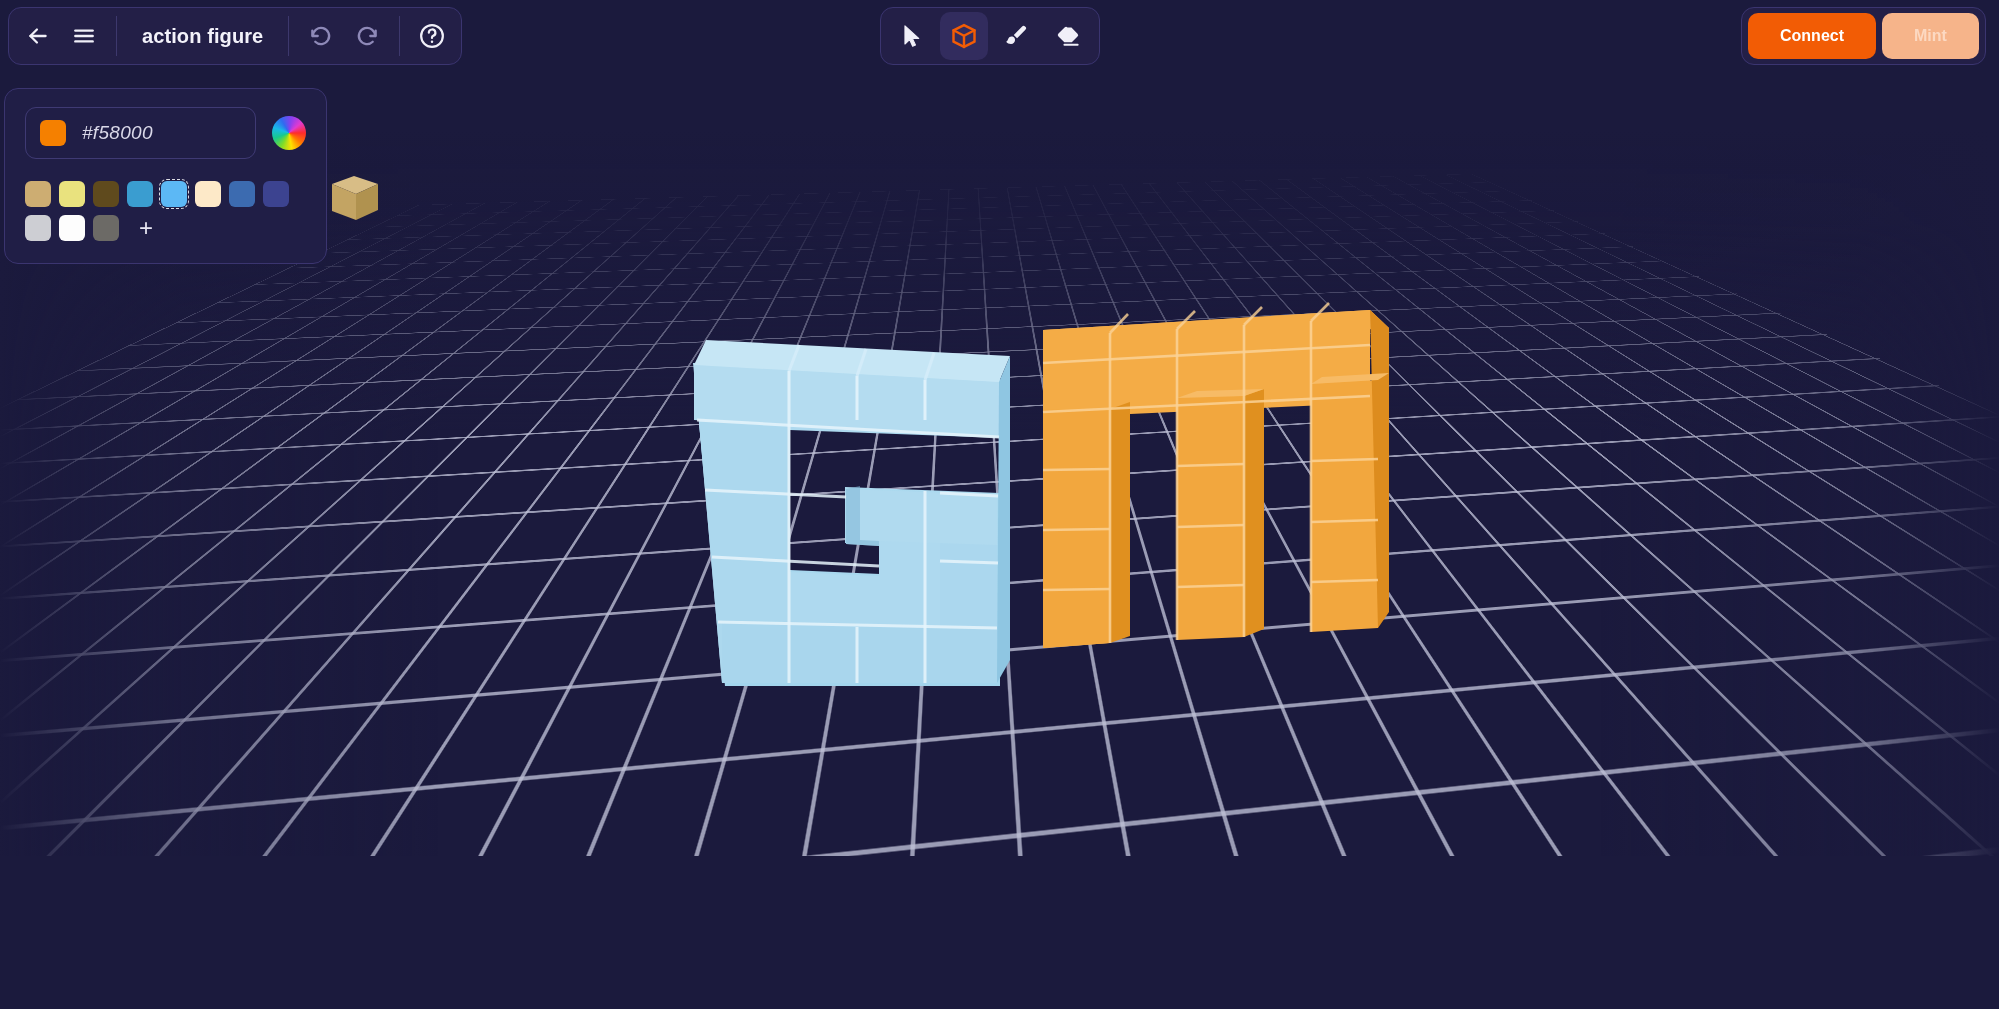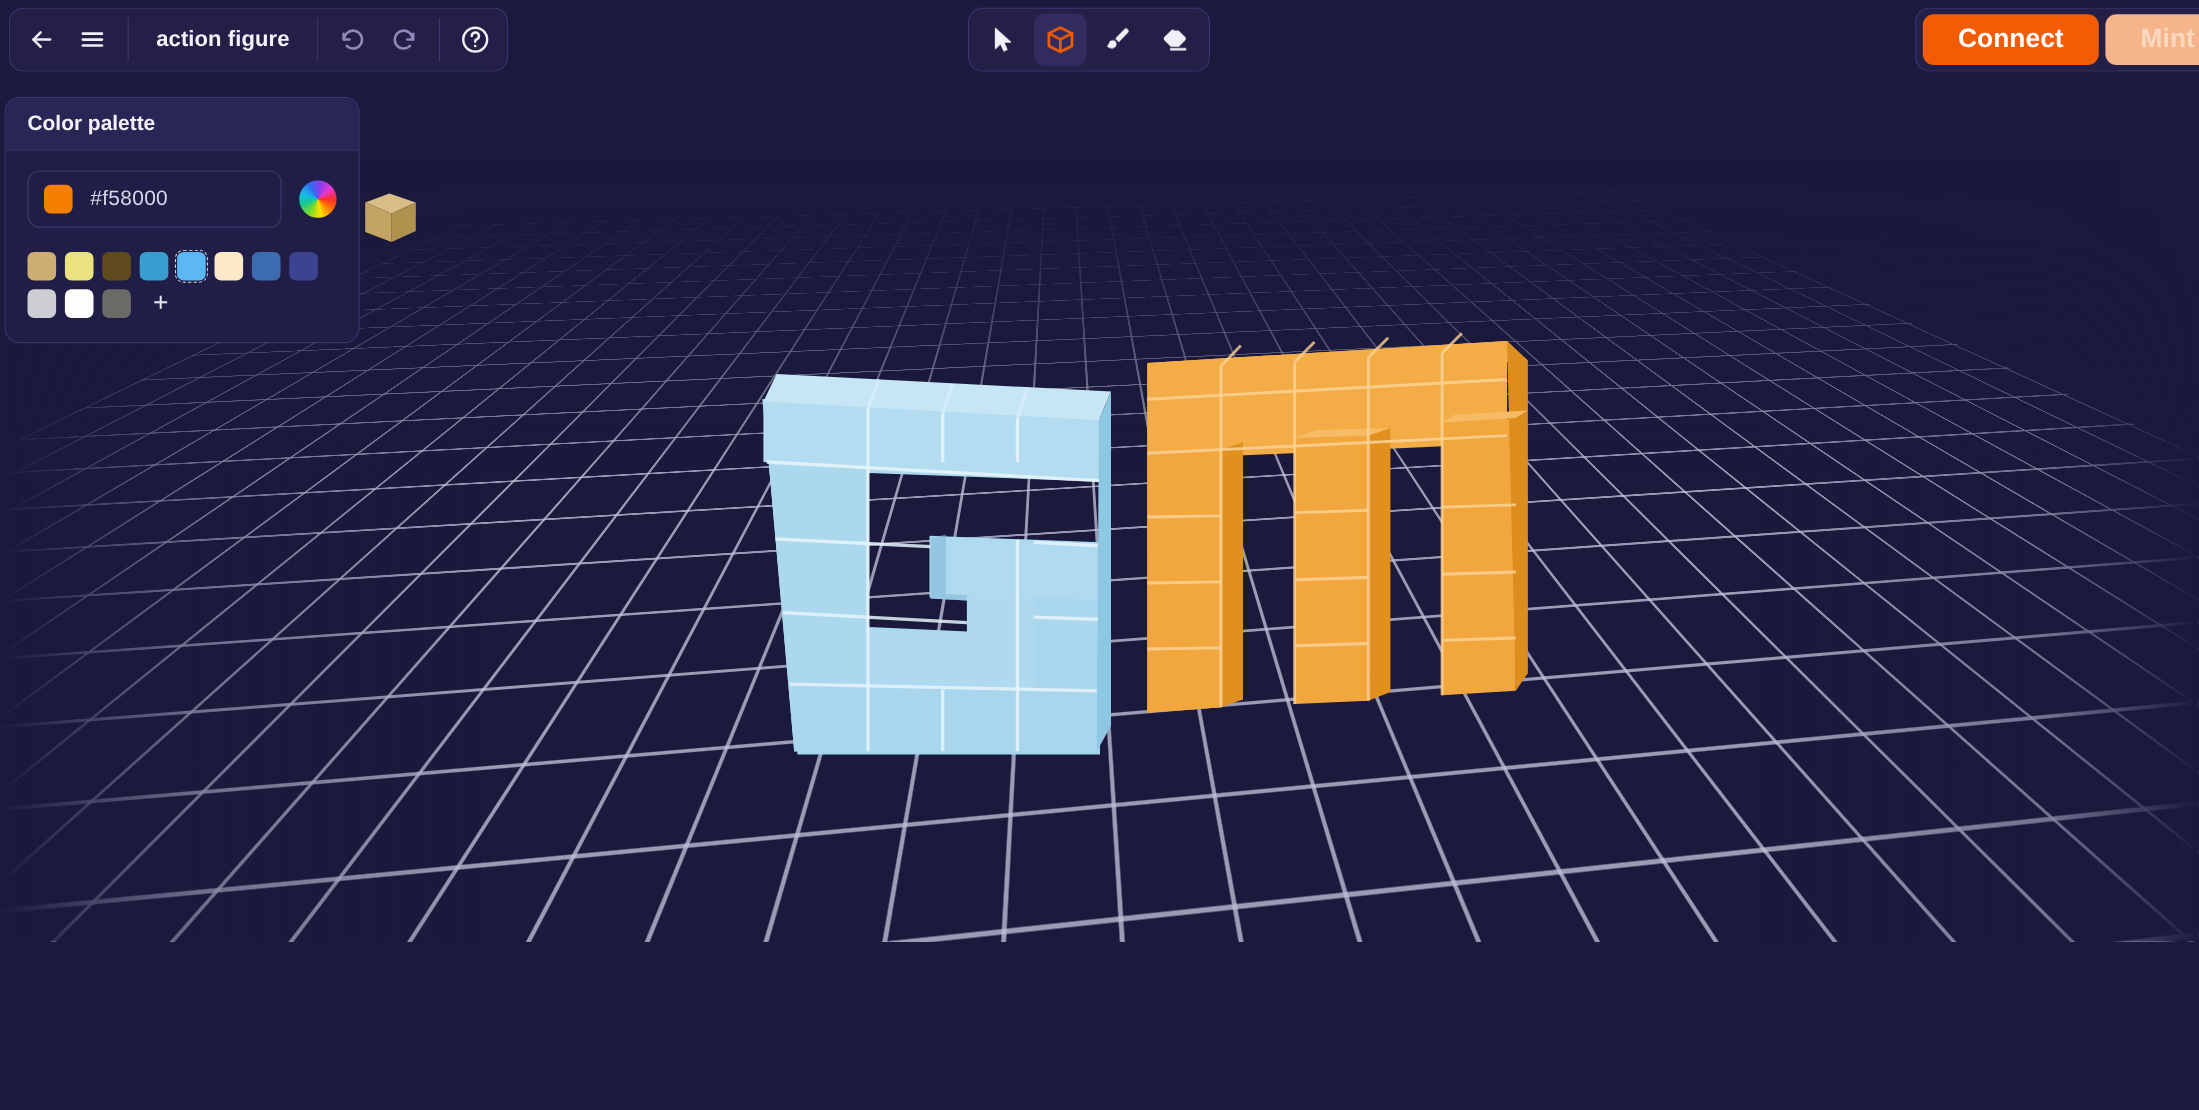--- a/index.html
+++ b/index.html
@@ -72,21 +72,21 @@
     color:#f3f2fa; font-size:20px; font-weight:700;
     padding:0 16px; white-space:nowrap; letter-spacing:.1px;
   }
 
   .tool-btn { width:48px; height:48px; border-radius:10px; }
   .tool-btn.active { background:#322c5e; }
 
   .pill {
     height:46px; border-radius:10px;
     display:flex; align-items:center; justify-content:center;
-    padding:0 32px; font-size:24px; font-weight:700;
+    padding:0 32px; font-size:16px; font-weight:700;
     cursor:pointer; white-space:nowrap; border:none;
   }
   #connect-btn { background:#f25c05; color:#ffffff; }
   #mint-btn { background:#f6b48a; color:#fcd9c2; }
 
   
   #palette-panel {
     position:absolute; left:4px; top:88px;
     width:323px;
     background:#201e46;
@@ -102,20 +102,21 @@
   #palette-title { color:#f2f1f9; font-size:19px; font-weight:700; }
   #palette-body { padding:18px 20px 22px; }
 
   #hex-row { display:flex; align-items:center; gap:16px; }
   #hex-field {
     flex:1; height:52px;
     border:1px solid #3f3a74; border-radius:11px;
     display:flex; align-items:center; gap:16px;
     padding:0 14px;
     background:transparent;
+    font-style:italic;
   }
   #hex-chip { width:26px; height:26px; border-radius:6px; background:#f58000; flex:0 0 auto; }
   #hex-value { color:#d9d8e8; font-size:19px; letter-spacing:.3px; }
   #color-wheel {
     width:34px; height:34px; border-radius:50%;
     background:conic-gradient(from 90deg,
       #ff2b2b, #ff7a00, #ffe000, #7ddb2a, #18c98f, #19b9e8, #2f6bf0, #8b3ff0, #e23ad0, #ff2b2b);
     flex:0 0 auto; cursor:pointer;
   }
 
@@ -339,23 +340,20 @@
       </svg>
     </div>
   </div>
 
   <div class="topbar" id="action-bar">
     <button class="pill" id="connect-btn" style="background: rgb(242, 92, 5);">Connect</button>
     <button class="pill" id="mint-btn" style="background: rgb(246, 180, 138);">Mint</button>
   </div>
 
   <div id="palette-panel">
-    <div id="palette-header">
-      <div id="palette-title">Color palette</div>
-    </div>
     <div id="palette-body">
       <div id="hex-row">
         <div id="hex-field">
           <div id="hex-chip" style="background: rgb(245, 128, 0);"></div>
           <div id="hex-value">#f58000</div>
         </div>
         <div id="color-wheel"></div>
       </div>
       <div id="swatch-grid">
 

